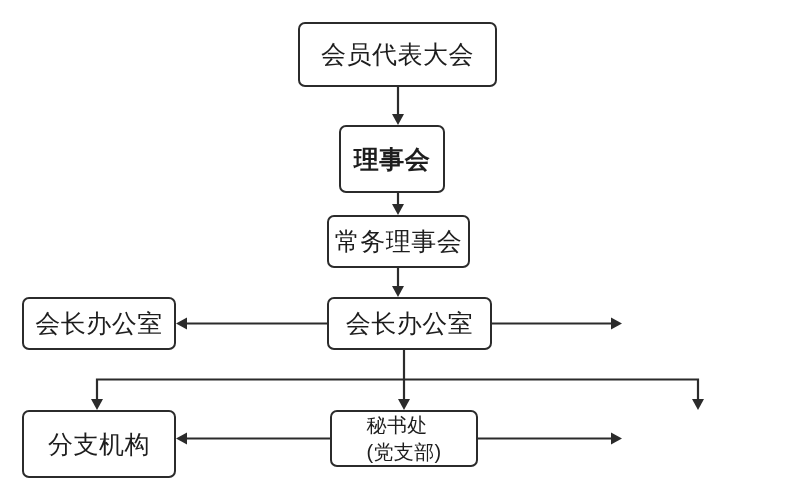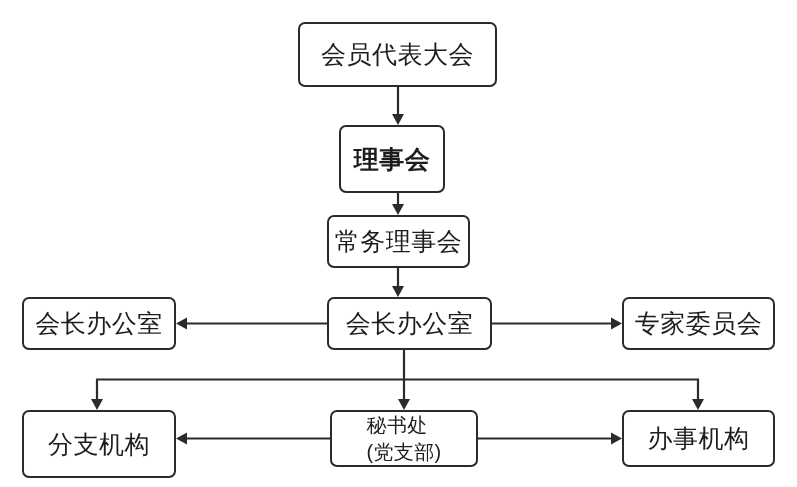--- a/index.html
+++ b/index.html
@@ -87,19 +87,17 @@
       <polygon points="176,438.5 187,432.5 187,444.5" class="arrow-head"></polygon>
       <path d="M 478,438.5 L 615,438.5" class="edge-path"></path>
       <polygon points="622,438.5 611,432.5 611,444.5" class="arrow-head"></polygon>
     </svg>
 
   <div class="node" style="left: 298px; top: 22px; width: 199px; height: 65px;">会员代表大会</div>
   <div class="node" style="left: 339px; top: 125px; width: 106px; height: 68px; font-weight: bold;">理事会</div>
   <div class="node" style="left: 327px; top: 215px; width: 143px; height: 53px;">常务理事会</div>
   <div class="node" style="left: 22px; top: 297px; width: 154px; height: 53px;">会长办公室</div>
   <div class="node" style="left: 327px; top: 297px; width: 165px; height: 53px;">会长办公室</div>
-  <div class="node" style="left: 622px; top: 297px; width: 153px; height: 53px;">专家委员会</div>
   <div class="node" style="left: 22px; top: 410px; width: 154px; height: 68px;">分支机构</div>
   <div class="node small-text" style="left: 330px; top: 410px; width: 148px; height: 57px;">秘书处
 (党支部)</div>
-  <div class="node" style="left: 622px; top: 410px; width: 153px; height: 57px;">办事机构</div>
 
 </div>
 
 </body></html>

